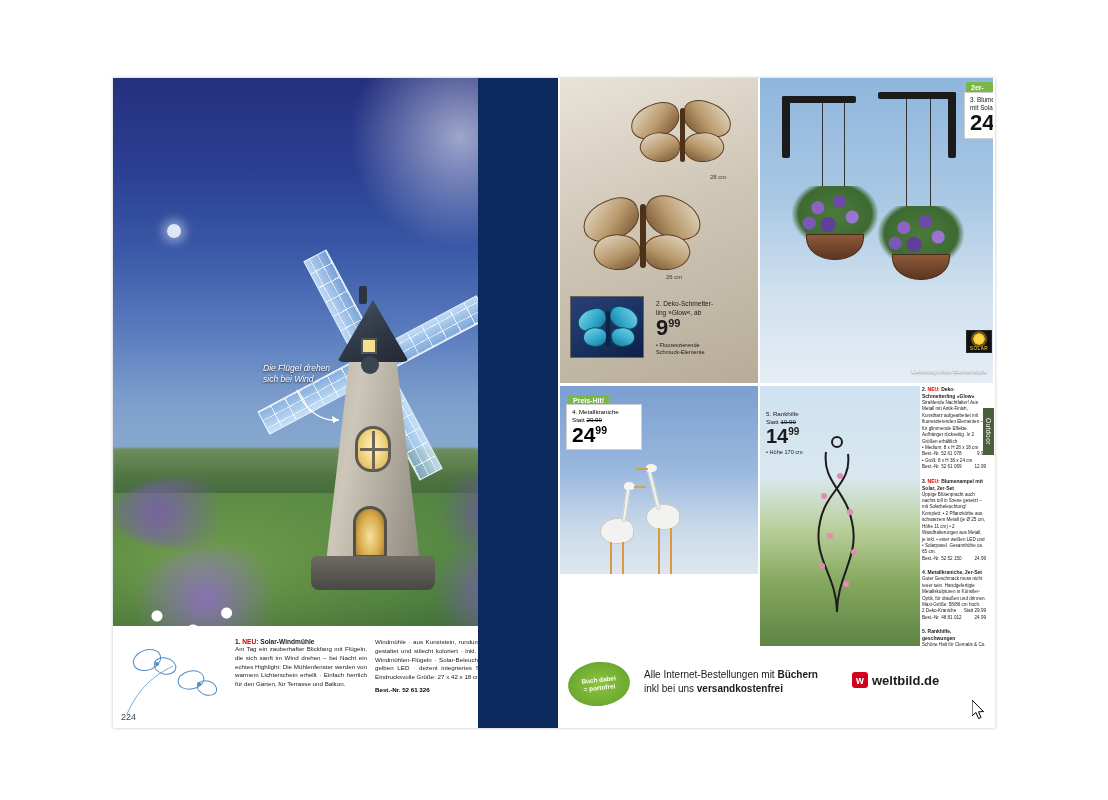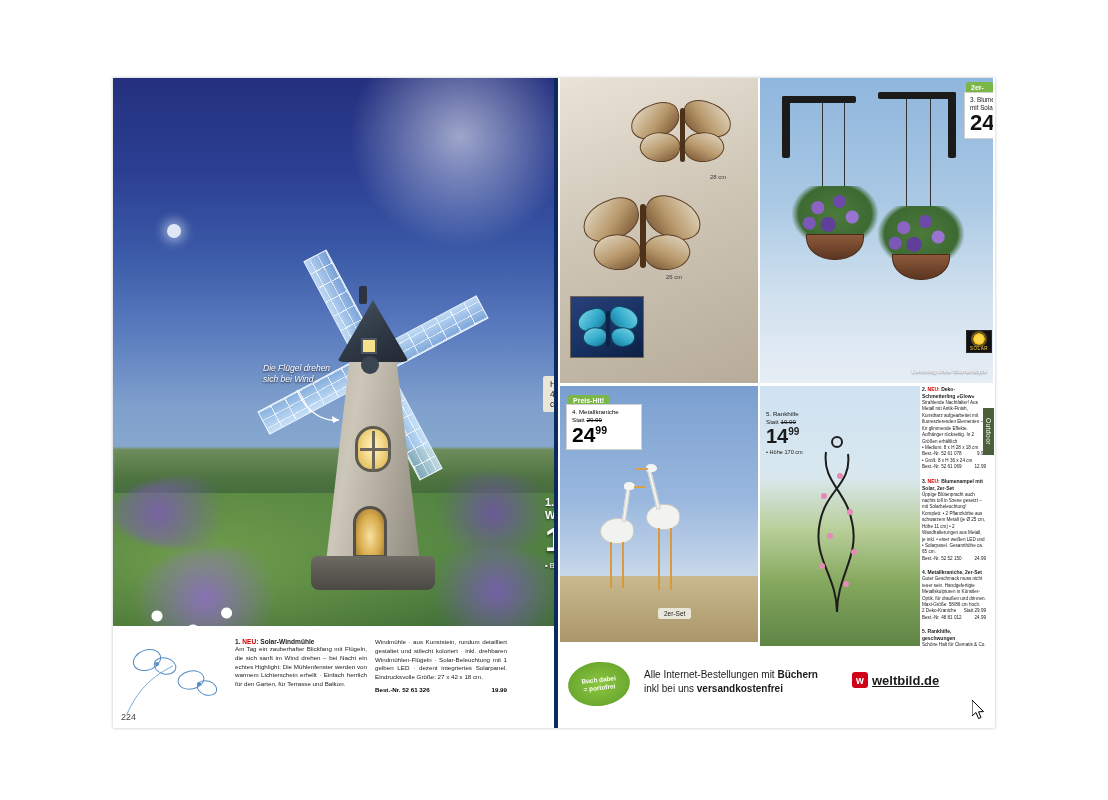--- a/index.html
+++ b/index.html
@@ -21,21 +21,21 @@
     left: 113px; top: 78px;
     width: 882px; height: 650px;
     background: #0d2a5e;
     overflow: hidden;
     box-shadow: 0 0 3px rgba(0,0,0,.25);
   }
 
   
   #leftpage {
     position: absolute; left: 0; top: 0;
-    width: 441px; height: 650px;
+    width: 365px; height: 650px;
     overflow: hidden;
   }
   #sky {
     position: absolute; left:0; top:0; width: 445px; height: 420px;
     background:
       radial-gradient(circle at 78% 14%, rgba(255,255,255,.55) 0%, rgba(255,255,255,0) 22%),
       linear-gradient(#24307e 0%, #2b3f92 22%, #3b5aa8 42%, #5d7fc0 62%, #7fa0cc 78%, #8fb0cf 100%);
   }
   #moon {
     position:absolute; left: 54px; top: 146px; width: 14px; height: 14px;
@@ -237,21 +237,21 @@
   #hang-price .ttl { font-size: 6.3px; line-height:1.25; color:#1a1a1a; }
   #hang-price .num { font-size: 22px; font-weight:bold; line-height:1; color:#111; }
   #badges-hang { position:absolute; left: 206px; top: 252px; display:flex; gap:3px; }
   .badge-sm { width: 26px; background:#111; border:1px solid #2a2a2a; padding:2px 0 1px; text-align:center; }
   .badge-sm .badge-sun { width:12px; height:12px; }
   .badge-sm .badge-label { font-size:4.6px; }
   #hang-note { position:absolute; right: 6px; bottom: 9px; color:#fff; font-size: 6px; text-shadow:0 1px 2px rgba(0,0,0,.6); }
 
   
   #pan-crane {
-    position:absolute; left: 2px; top: 308px; width: 198px; height: 256px;
+    position:absolute; left: 2px; top: 308px; width: 198px; height: 188px;
     background: linear-gradient(180deg,#7a9fd0 0%, #9ab8de 45%, #c9d9ea 75%, #dfe7ef 100%);
     overflow:hidden;
   }
   .crane { position:absolute; }
   .crane .body {
     position:absolute; width: 34px; height: 26px; background:#f2f3f0;
     border-radius: 60% 50% 50% 55%; border:1px solid #c9cac4;
   }
   .crane .neck { position:absolute; width: 4px; background:#f2f3f0; border:1px solid #cfd0ca; }
   .crane .head { position:absolute; width: 11px; height: 8px; background:#f4f5f2; border-radius:50% 60% 50% 40%; }
@@ -320,21 +320,21 @@
     font-size: 10px; line-height: 1.35; color:#1a1a1a;
   }
   #promo-text b { font-weight: bold; }
   #wb-logo {
     position:absolute; left: 294px; top: 26px; display:flex; align-items:center; gap:4px;
   }
   #wb-mark {
     width: 16px; height: 16px; background:#d0021b; border-radius: 3px;
     color:#fff; font-size: 10px; font-weight: bold; display:flex; align-items:center; justify-content:center;
   }
-  #wb-text { font-size: 13px; font-weight: bold; color:#1b1b1b;text-decoration:underline; }
+  #wb-text { font-size: 13px; font-weight: bold; color:#1b1b1b; }
 
   
   #cursor { position:absolute; left: 972px; top: 700px; width: 14px; height: 20px; }
 </style>
 </head>
 <body>
 
 <div id="page">
   <div id="spread">
 
@@ -461,20 +461,32 @@
         <div class="sizetag" style="left:106px; top:196px;">26 cm</div>
 
         <div id="bf-tile">
           <div class="tw" style="left:6px; top:12px; width:30px; height:22px; transform:rotate(-16deg);"></div>
           <div class="tw" style="left:38px; top:10px; width:30px; height:22px; transform:rotate(16deg) scaleX(-1);"></div>
           <div class="tw" style="left:12px; top:30px; width:24px; height:20px; transform:rotate(12deg);"></div>
           <div class="tw" style="left:40px; top:30px; width:24px; height:20px; transform:rotate(-12deg) scaleX(-1);"></div>
           <div style="position:absolute; left:35px; top:14px; width:4px; height:36px; background:#0c2446; border-radius:2px;"></div>
         </div>
 
+        <div id="bf-price">
+          <div class="ttl">
+            <span>2.</span>
+            <span style="white-space: pre-line;">Deko-Schmetter-
+ling »Glow«, ab</span>
+          </div>
+          <div class="num">
+            <span>9</span><sup>99</sup>
+          </div>
+          <div class="note" style="white-space: pre-line;">• Fluoreszierende
+Schmuck-Elemente</div>
+        </div>
       </div>
 
       <div id="pan-hang">
         <div class="bracket" style="left:22px; top:18px; width:74px; height:7px;"></div>
         <div class="bracket" style="left:22px; top:18px; width:8px; height:62px;"></div>
         <div class="bracket" style="left:118px; top:14px; width:78px; height:7px;"></div>
         <div class="bracket" style="left:188px; top:14px; width:8px; height:66px;"></div>
 
         <div class="chain" style="left:62px; top:25px; height:122px;"></div>
         <div class="chain" style="left:84px; top:25px; height:122px;"></div>

